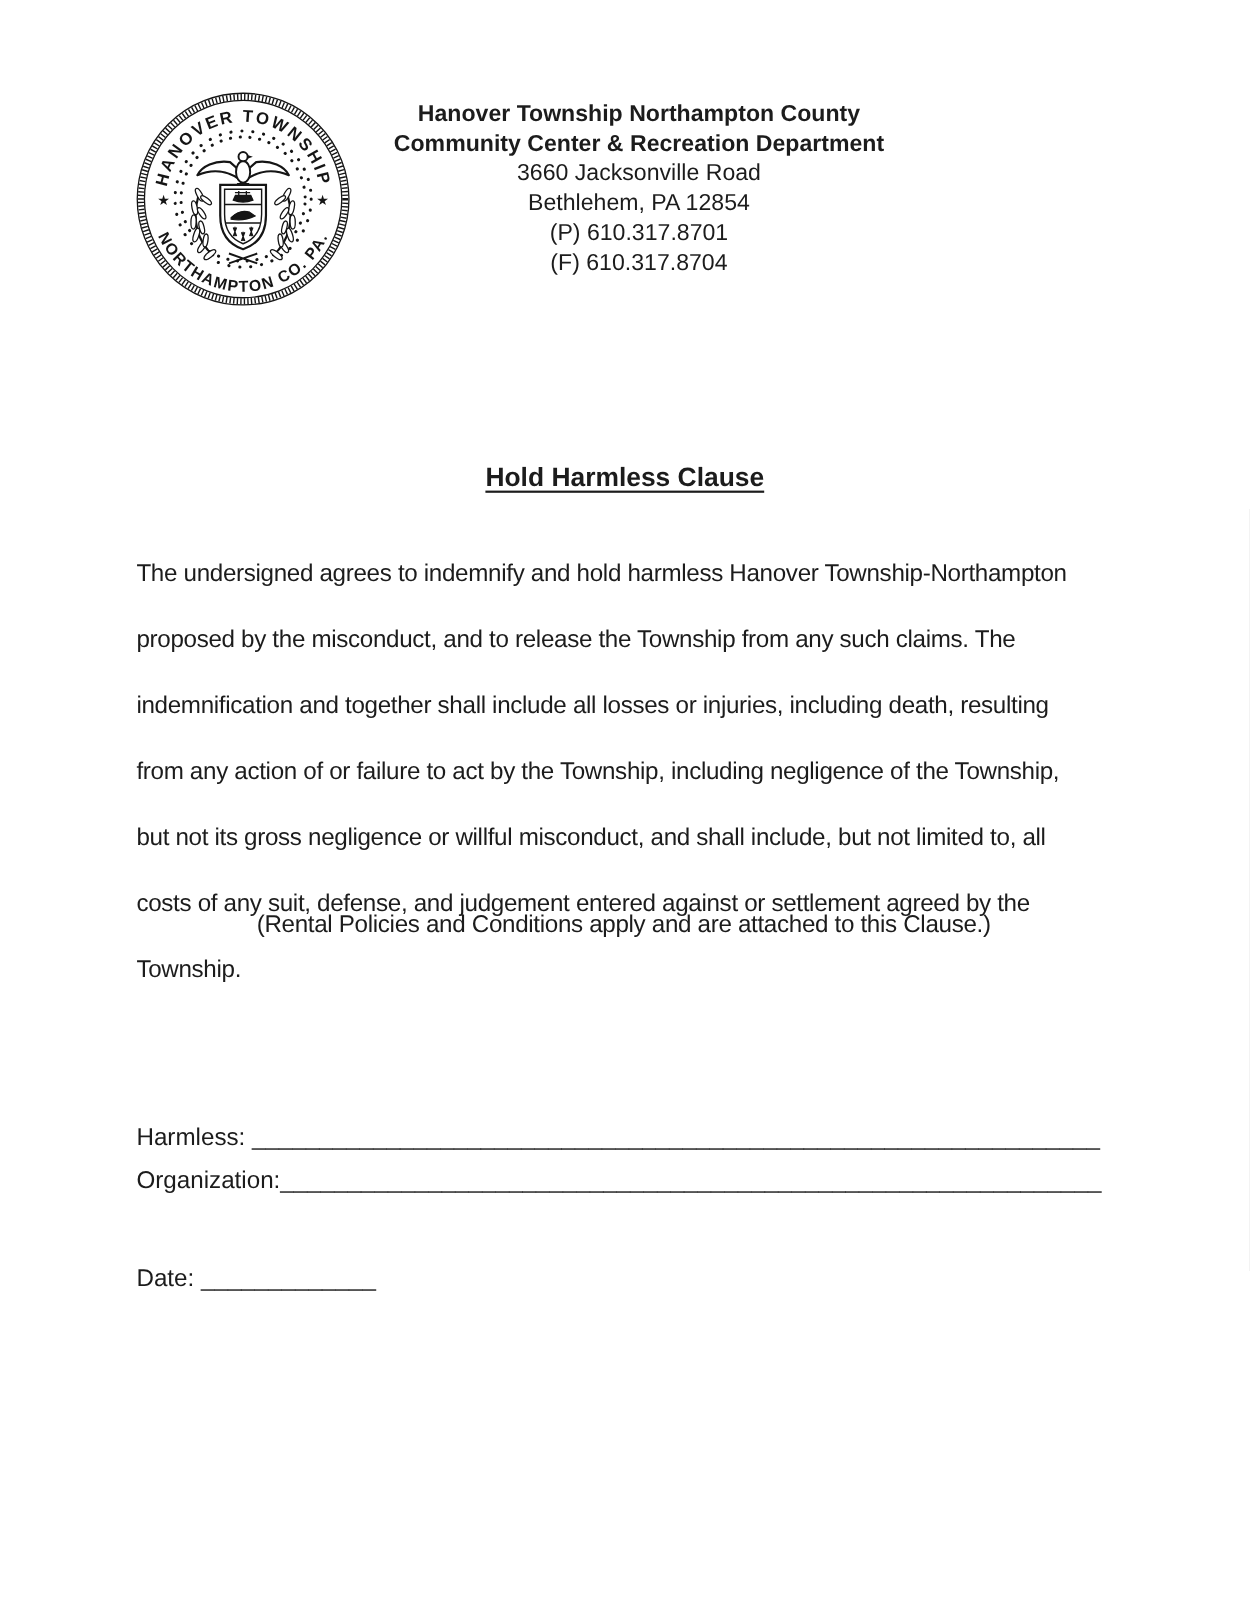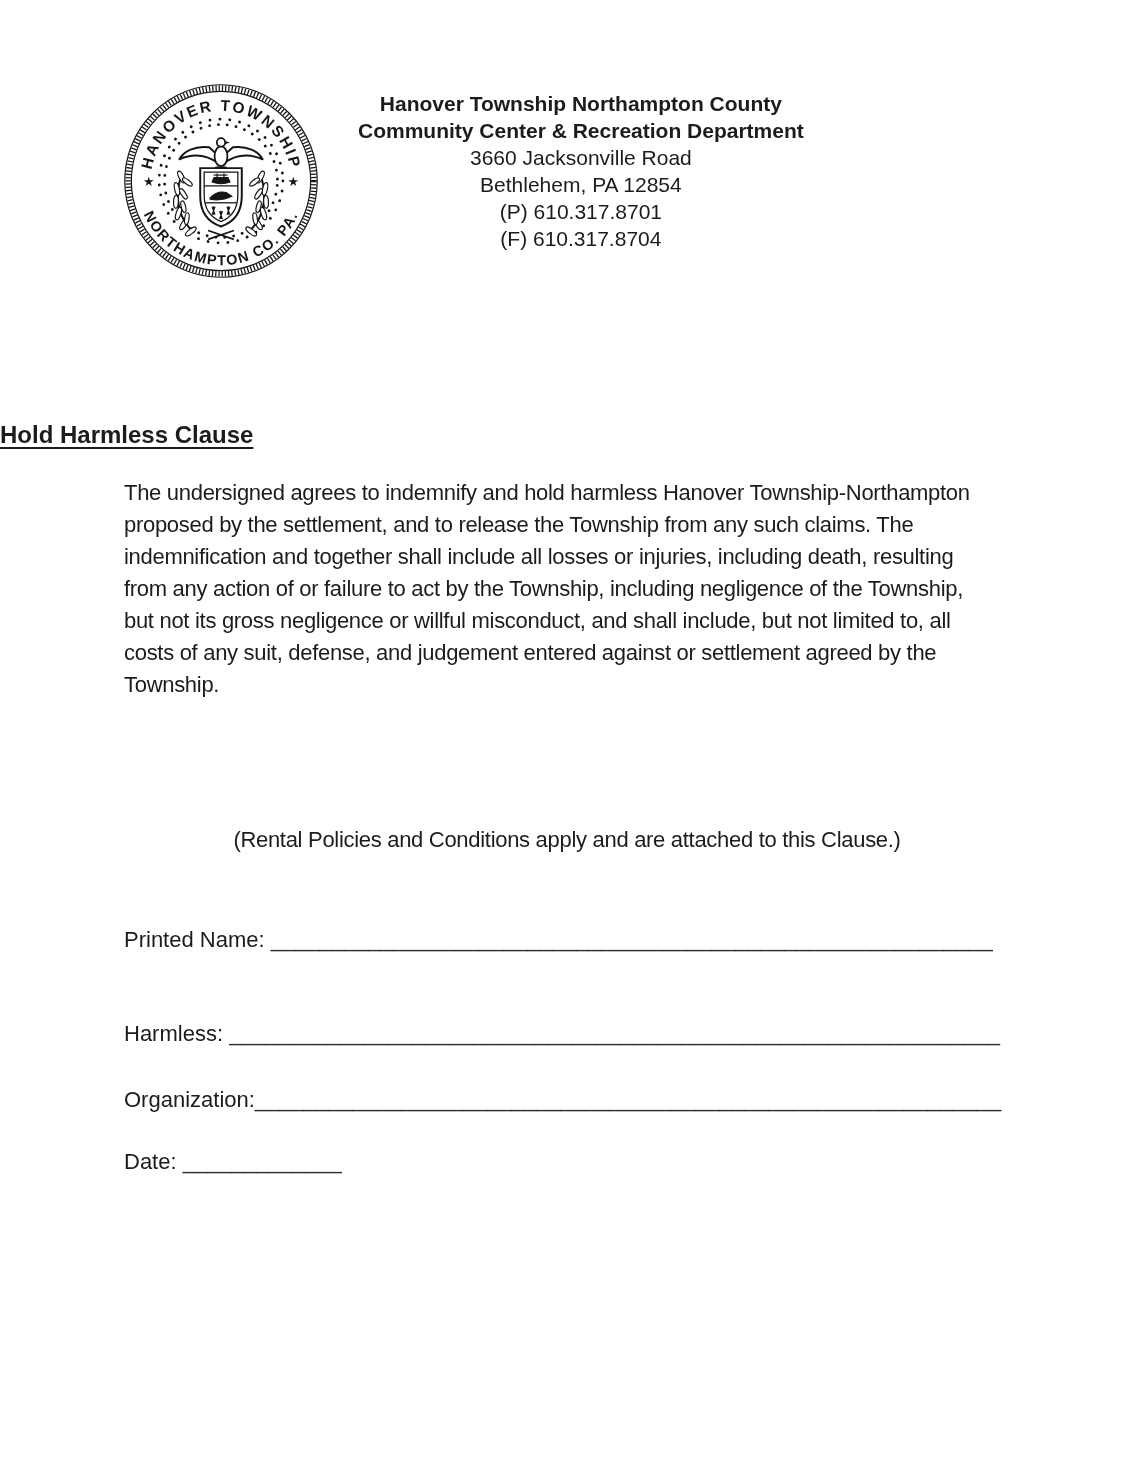--- a/index.html
+++ b/index.html
@@ -11,44 +11,44 @@
     font-family:"Liberation Sans", sans-serif;
     color:#1c1c1c;
     overflow:hidden;
   }
   .seal{position:absolute;left:122px;top:82px;width:198px;height:198px;}
   .seal text{font-family:"Liberation Sans", sans-serif;fill:#151515;}
   .lh-text{position:absolute;left:358px;top:90px;font-size:21px;line-height:27px;text-align:center;}
   .lh-bold{font-weight:bold;}
   .title{
     position:absolute;left:0;top:421px;width:1136px;
-    margin:0;
+    margin:0;text-align:center;
     font-size:24px;font-weight:bold;
     text-decoration:underline;
     text-decoration-thickness:2px;
     text-underline-offset:4px;
   }
   .clause{
     position:absolute;left:124px;top:477px;width:1000px;
     font-size:22px;line-height:32px;letter-spacing:-0.3px;
   }
-  .clause-line{white-space:nowrap;}
+  .clause-line{white-space:nowrap;margin-top:28px;}
   .note{
     position:absolute;left:124px;top:827px;width:886px;
     text-align:center;font-size:22px;letter-spacing:-0.3px;white-space:nowrap;
   }
   .note .b{font-weight:normal;}
   .field{
     position:absolute;left:124px;
     font-size:22px;line-height:28px;white-space:nowrap;
   }
   .field .blank{color:#2e2e2e;letter-spacing:0;}
   .f-printed{top:926px;}
   .f-signature{top:1020px;}
-  .f-organization{top:1086px;}
+  .f-organization{top:1059px;}
   .f-date{top:1148px;}
 </style>
 </head>
 <body>
 
 <div class="page">
 
   <svg class="seal" viewBox="0 0 200 200" aria-hidden="true">
     <defs>
       <path id="arcTop" d="M 29,100 A 71,71 0 0 1 171,100"></path>
@@ -132,35 +132,32 @@
     <div>3660 Jacksonville Road</div>
     <div>Bethlehem, PA 12854</div>
     <div>(P) 610.317.8701</div>
     <div>(F) 610.317.8704</div>
   </div>
 
   <h1 class="title">Hold Harmless Clause</h1>
 
   <div class="clause">
     <div class="clause-line">The undersigned agrees to indemnify and hold harmless Hanover Township-Northampton</div>
-    <div class="clause-line">proposed by the settlement, and to release the Township from any such claims. The</div>
+    <div class="clause-line">proposed by the misconduct, and to release the Township from any such claims. The</div>
     <div class="clause-line">indemnification and together shall include all losses or injuries, including death, resulting</div>
     <div class="clause-line">from any action of or failure to act by the Township, including negligence of the Township,</div>
     <div class="clause-line">but not its gross negligence or willful misconduct, and shall include, but not limited to, all</div>
     <div class="clause-line">costs of any suit, defense, and judgement entered against or settlement agreed by the</div>
     <div class="clause-line">Township.</div>
   </div>
 
   <div class="note">
     <span class="b">(Rental Policies and Conditions</span><span> apply and are attached to this Clause.)</span>
   </div>
 
-  <div class="field f-printed">
-    <span>Printed Name:</span><span class="blank"> ___________________________________________________________</span>
-  </div>
 
   <div class="field f-signature">
     <span>Harmless:</span><span class="blank"> _______________________________________________________________</span>
   </div>
 
   <div class="field f-organization">
     <span>Organization:</span><span class="blank">_____________________________________________________________</span>
   </div>
 
   <div class="field f-date">

